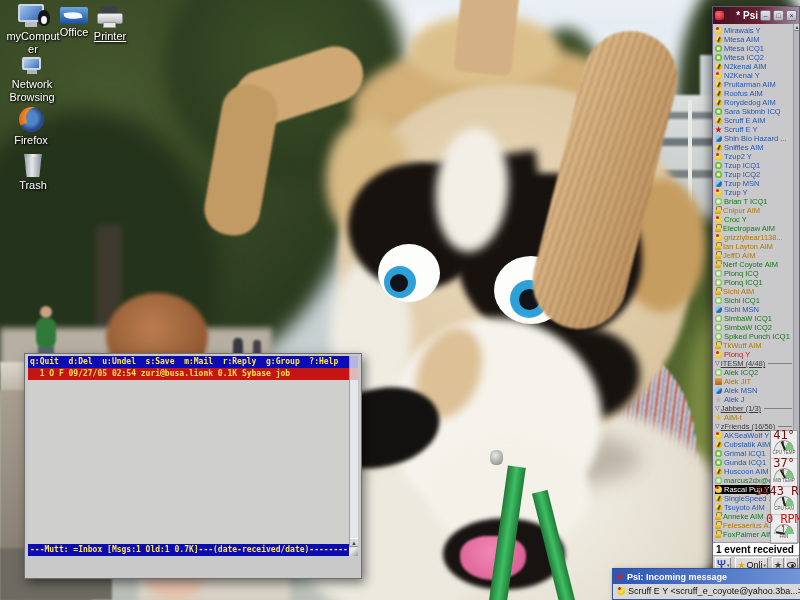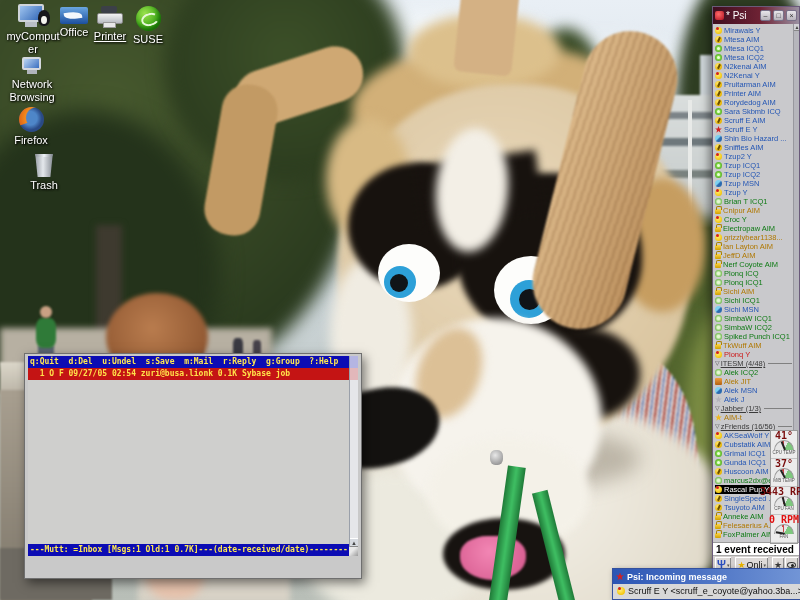--- a/index.html
+++ b/index.html
@@ -125,21 +125,21 @@
   .kscroll{position:absolute;right:0;top:0;width:9px;height:100%;background:rgba(236,238,242,.75);border-left:1px solid #9aa0aa;display:flex;flex-direction:column;justify-content:flex-end;align-items:center;}
   .kscroll .sbtn{width:9px;height:9px;font-size:6px;line-height:9px;text-align:center;color:#444;background:#d6dae0;border-top:1px solid #fff;border-bottom:1px solid #888;}
   .kgrip{position:absolute;right:0;bottom:0;width:9px;height:9px;background:linear-gradient(135deg,#e8e8e8 40%,#9a9a9a);}
 
   
   .pwin{position:absolute;left:712px;top:6px;width:88px;height:568px;z-index:4;
         border:1px solid #6a5a7a;box-shadow:-3px 3px 9px rgba(0,0,0,.45);background:#c9c9cc;display:flex;flex-direction:column;}
   .ptitle{height:17px;display:flex;align-items:center;gap:2px;padding:0 2px;
           background:linear-gradient(90deg,#3f0e20,#6e2234 55%,#9a90a2);}
   .ptitle .picon{width:9px;height:9px;border-radius:2px;background:radial-gradient(circle at 40% 35%,#ff6a6a,#b01020);flex:none;}
-  .ptitle .ttext{flex:1;font-size:10px;font-weight:normal;color:#fff;white-space:nowrap;}
+  .ptitle .ttext{flex:1;font-size:10px;font-weight:bold;color:#fff;white-space:nowrap;text-align:right;}
   .pbtn{width:11px;height:11px;font-size:7px;line-height:10px;text-align:center;color:#333;
         background:linear-gradient(#e8e6ea,#b8b4bc);border:1px solid #787088;border-radius:2px;flex:none;}
   .proster{position:relative;flex:1;overflow:hidden;background:#c9c9cc;padding:2px 7px 0 2px;}
   .prow{display:flex;align-items:center;height:9px;font-size:7.5px;line-height:9px;white-space:nowrap;overflow:hidden;}
   .prow .rlabel{margin-left:2px;overflow:hidden;white-space:nowrap;}
   .st-online .rlabel{color:#2456b4;}
   .st-away .rlabel{color:#0e7a14;}
   .st-xa .rlabel{color:#b07800;}
   .st-dnd .rlabel{color:#cc1818;}
   .st-selected{background:#000;text-align:center;}
@@ -177,21 +177,21 @@
   .ptools .drop{font-size:5px;color:#555;}
   .ptools .statusTxt{font-size:9px;color:#111;}
   .ptools .eye{width:9px;height:6px;border:1px solid #333;border-radius:50%;position:relative;background:#ddd;}
   .ptools .eye:after{content:"";position:absolute;left:2.5px;top:1px;width:3px;height:3px;background:#222;border-radius:50%;}
   .ptools .sep{width:1px;height:12px;background:#9a9a9a;margin:0 1px;}
 
   
   .sensors{position:absolute;left:770px;top:430px;width:28px;height:114px;z-index:5;background:#ececec;
            border:1px solid #9a9a9a;display:flex;flex-direction:column;}
   .scell{flex:1;display:flex;flex-direction:column;align-items:center;border-bottom:1px solid #c4c4c4;}
-  .sval{font-family:"DejaVu Sans Mono","Liberation Mono",monospace;font-size:10px;font-weight:bold;color:#7a0e0e;line-height:9px;white-space:nowrap;}
+  .sval{font-family:"DejaVu Sans Mono","Liberation Mono",monospace;font-size:12px;font-weight:normal;color:#7a0e0e;line-height:9px;white-space:nowrap;}
   .sval.alert{color:#e01010;}
   .dial{position:relative;width:20px;height:10px;border-radius:10px 10px 0 0;border:1px solid #999;border-bottom:none;
         background:conic-gradient(from 270deg at 50% 100%,#e6e6e6 0deg 78deg,#cc4444 78deg 92deg,#e6e6e6 92deg 118deg,#7ec87e 118deg 180deg);}
   .needle{position:absolute;left:50%;bottom:0;width:1.5px;height:9px;background:#222;transform-origin:50% 100%;}
   .slabel{font-size:4.5px;color:#555;line-height:6px;white-space:nowrap;}
 
   
   .nwin{position:absolute;left:612px;top:568px;width:222px;height:32px;z-index:6;border:1px solid #34519e;
         box-shadow:2px 2px 6px rgba(0,0,0,.4);background:#d8d8d8;overflow:hidden;}
   .ntitle{height:15px;display:flex;align-items:center;gap:3px;padding:0 3px;
@@ -292,36 +292,32 @@
     <div>Office</div>
   </div>
   <div class="dicon" style="left:82px;top:6px;width:56px;text-decoration:underline;">
     <div class="ig ig-printer">
         <div class="top"></div>
         <div class="bod"></div>
         <div class="pap"></div>
       </div>
     <div>Printer</div>
   </div>
-  <div class="dicon" style="left:122px;top:6px;width:52px;">
-    <div class="ig ig-suse"></div>
-    <div>SUSE</div>
-  </div>
   <div class="dicon" style="left:0px;top:57px;width:64px;">
     <div class="ig ig-net">
         <div class="scr"></div>
         <div class="base"></div>
       </div>
     <div>Network Browsing</div>
   </div>
   <div class="dicon" style="left:0px;top:107px;width:62px;">
     <div class="ig ig-firefox"></div>
     <div>Firefox</div>
   </div>
-  <div class="dicon" style="left:15px;top:152px;width:58px;">
+  <div class="dicon" style="left:4px;top:152px;width:58px;">
     <div class="ig ig-trash"></div>
     <div>Trash</div>
   </div>
 
   <div class="kwin">
     <div class="kbody">
       <div class="trow t-help">q:Quit  d:Del  u:Undel  s:Save  m:Mail  r:Reply  g:Group  ?:Help</div>
       <div class="trow t-msg">  1 O F 09/27/05 02:54 zuri@busa.lionk 0.1K Sybase job</div>
       <div class="t-body"></div>
       <div class="trow t-status">---Mutt: =Inbox [Msgs:1 Old:1 0.7K]---(date-received/date)---------------(all)---</div>
@@ -366,21 +362,21 @@
           <div class="prow st-online">
             <span class="ric ric-yahoo"></span>
             <span class="rlabel">N2Kenai Y</span>
           </div>
           <div class="prow st-online">
             <span class="ric ric-aim"></span>
             <span class="rlabel">Pruitarman AIM</span>
           </div>
           <div class="prow st-online">
             <span class="ric ric-aim"></span>
-            <span class="rlabel">Printer AIM</span>
+            <span class="rlabel">Roofus AIM</span>
           </div>
           <div class="prow st-online">
             <span class="ric ric-aim"></span>
             <span class="rlabel">Rorydedog AIM</span>
           </div>
           <div class="prow st-online">
             <span class="ric ric-icq"></span>
             <span class="rlabel">Sara Skbmb ICQ</span>
           </div>
           <div class="prow st-online">

